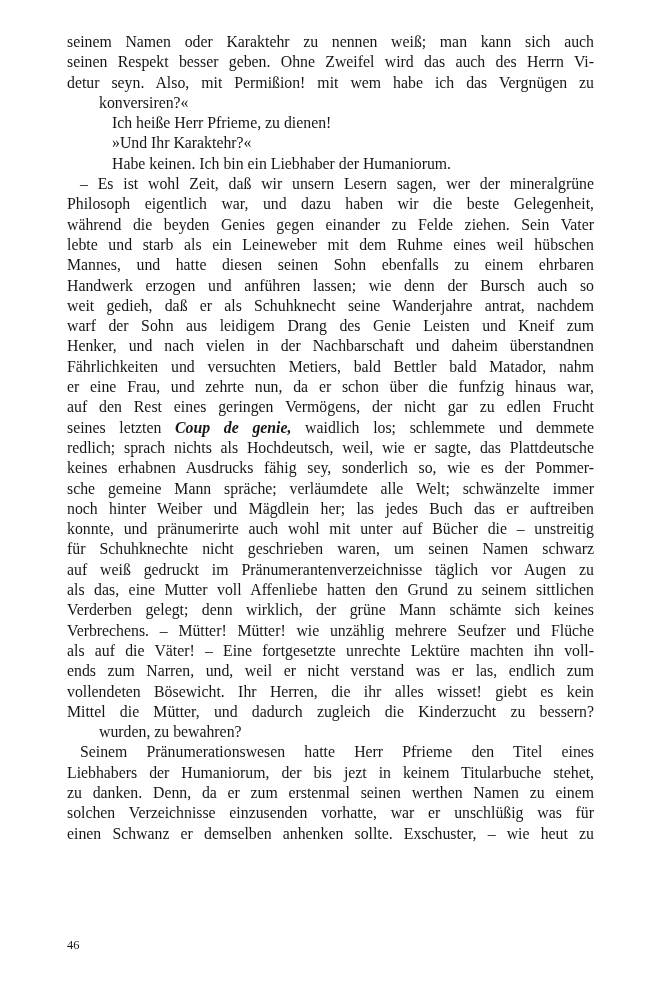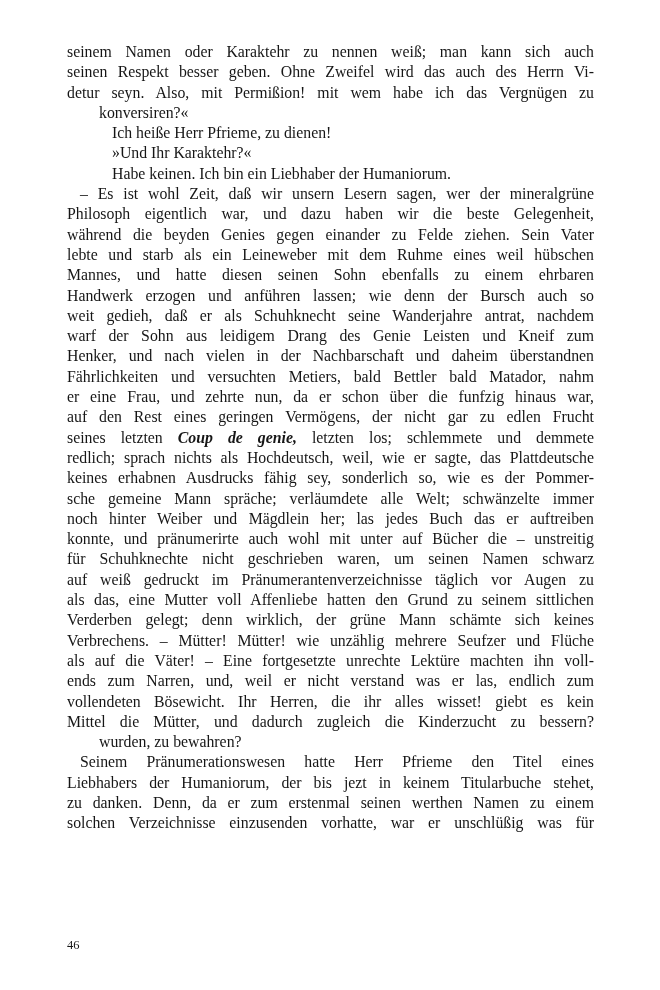--- a/index.html
+++ b/index.html
@@ -12,21 +12,21 @@
     width: 660px;
     height: 990px;
     background: #ffffff;
     color: #161616;
     font-family: "Liberation Serif", "DejaVu Serif", serif;
     overflow: hidden;
   }
   .text-block {
     position: absolute;
     left: 67px;
-    top: 42px;
+    top: 32px;
     width: 527px;
   }
   .paragraph {
     margin: 0;
     padding: 0;
   }
   .line {
     font-size: 15.8px;
     line-height: 20.3px;
     height: 20.3px;
@@ -85,21 +85,21 @@
         <div class="line">während die beyden Genies gegen einander zu Felde ziehen. Sein Vater</div>
         <div class="line">lebte und starb als ein Leineweber mit dem Ruhme eines weil hübschen</div>
         <div class="line">Mannes, und hatte diesen seinen Sohn ebenfalls zu einem ehrbaren</div>
         <div class="line">Handwerk erzogen und anführen lassen; wie denn der Bursch auch so</div>
         <div class="line">weit gedieh, daß er als Schuhknecht seine Wanderjahre antrat, nachdem</div>
         <div class="line">warf der Sohn aus leidigem Drang des Genie Leisten und Kneif zum</div>
         <div class="line">Henker, und nach vielen in der Nachbarschaft und daheim überstandnen</div>
         <div class="line">Fährlichkeiten und versuchten Metiers, bald Bettler bald Matador, nahm</div>
         <div class="line">er eine Frau, und zehrte nun, da er schon über die funfzig hinaus war,</div>
         <div class="line">auf den Rest eines geringen Vermögens, der nicht gar zu edlen Frucht</div>
-        <div class="line"><span>seines letzten </span><span class="italic">Coup de genie,</span><span> letzten los; schlemmete und demmete</span></div>
+        <div class="line"><span>seines letzten </span><span class="italic">Coup de genie,</span><span> waidlich los; schlemmete und demmete</span></div>
         <div class="line">redlich; sprach nichts als Hochdeutsch, weil, wie er sagte, das Plattdeutsche</div>
         <div class="line">keines erhabnen Ausdrucks fähig sey, sonderlich so, wie es der Pommer-</div>
         <div class="line">sche gemeine Mann spräche; verläumdete alle Welt; schwänzelte immer</div>
         <div class="line">noch hinter Weiber und Mägdlein her; las jedes Buch das er auftreiben</div>
         <div class="line">konnte, und pränumerirte auch wohl mit unter auf Bücher die – unstreitig</div>
         <div class="line">für Schuhknechte nicht geschrieben waren, um seinen Namen schwarz</div>
         <div class="line">auf weiß gedruckt im Pränumerantenverzeichnisse täglich vor Augen zu</div>
         <div class="line">als das, eine Mutter voll Affenliebe hatten den Grund zu seinem sittlichen</div>
         <div class="line">Verderben gelegt; denn wirklich, der grüne Mann schämte sich keines</div>
         <div class="line">Verbrechens. – Mütter! Mütter! wie unzählig mehrere Seufzer und Flüche</div>
@@ -107,16 +107,17 @@
         <div class="line">ends zum Narren, und, weil er nicht verstand was er las, endlich zum</div>
         <div class="line">vollendeten Bösewicht. Ihr Herren, die ihr alles wisset! giebt es kein</div>
         <div class="line">Mittel die Mütter, und dadurch zugleich die Kinderzucht zu bessern?</div>
         <div class="line lastline">wurden, zu bewahren?</div>
       </div>
       <div class="paragraph">
         <div class="line indent">Seinem Pränumerationswesen hatte Herr Pfrieme den Titel eines</div>
         <div class="line">Liebhabers der Humaniorum, der bis jezt in keinem Titularbuche stehet,</div>
         <div class="line">zu danken. Denn, da er zum erstenmal seinen werthen Namen zu einem</div>
         <div class="line">solchen Verzeichnisse einzusenden vorhatte, war er unschlüßig was für</div>
+        <div class="line">einen Schwanz er demselben anhenken sollte. Exschuster, – wie heut zu</div>
       </div>
     </div>
   <div class="page-number">46</div>
 </div>
 
 </body></html>

